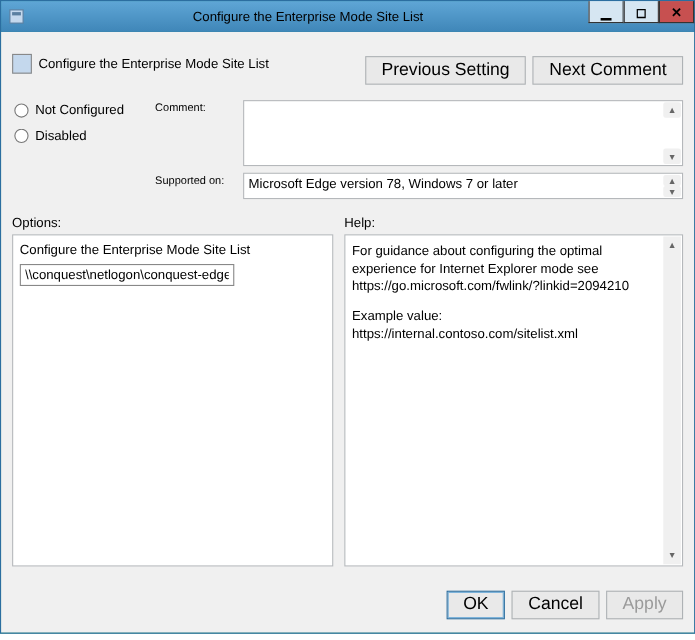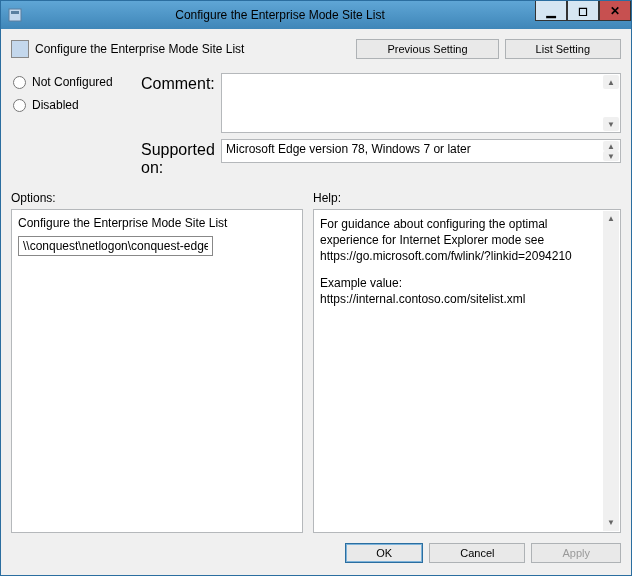--- a/index.html
+++ b/index.html
@@ -76,45 +76,46 @@
     width: 18px; height: 18px;
     border: 1px solid #888;
     background: #c4d8ed;
     margin-right: 6px;
   }
   .header-row .htitle { flex: 1; font-size: 12px; }
   .navbtns { display: flex; gap: 6px; }
   .btn {
     background: #e9e9e9;
     border: 1px solid #aeb2b5;
-    padding: 3px 30px;
-    font-size: 11px;
+    padding: 3px 14px;
+    font-size: 16px;
     font-family: inherit;
     color: #000;
+    margin-top: 12px;
   }
   .btn:disabled { color: #9a9a9a; }
   .btn.default { border: 1px solid #2b6ea0; box-shadow: inset 0 0 0 1px #7db3da; }
   .config-row {
     display: flex;
     padding: 4px 2px 0 2px;
   }
   .radios {
     width: 130px;
     padding-top: 2px;
   }
   .radio-line {
     display: flex; align-items: center;
     margin-bottom: 9px;
     font-size: 12px;
   }
   .radio-line input { margin: 0 6px 0 2px; }
   .labelcol {
     width: 80px;
     padding-top: 2px;
-    font-size: 16px;
+    font-size: 10px;
   }
   .fieldcol { flex: 1; }
   .textarea-look {
     width: 100%;
     background: #fff;
     border: 1px solid #b5b8bb;
     position: relative;
     font-size: 12px;
     padding: 2px 20px 2px 4px;
   }
@@ -207,21 +208,21 @@
     </div>
   </div>
 
   <div class="content">
 
     <div class="header-row">
       <div class="hicon"></div>
       <div class="htitle">Configure the Enterprise Mode Site List</div>
       <div class="navbtns">
         <button class="btn">Previous Setting</button>
-        <button class="btn">List Setting</button>
+        <button class="btn">Next Comment</button>
       </div>
     </div>
 
     <div class="config-row">
       <div class="radios">
         <label class="radio-line">
           <input type="radio" name="st" style="">
           <span>Not Configured</span>
         </label>
         <label class="radio-line">

